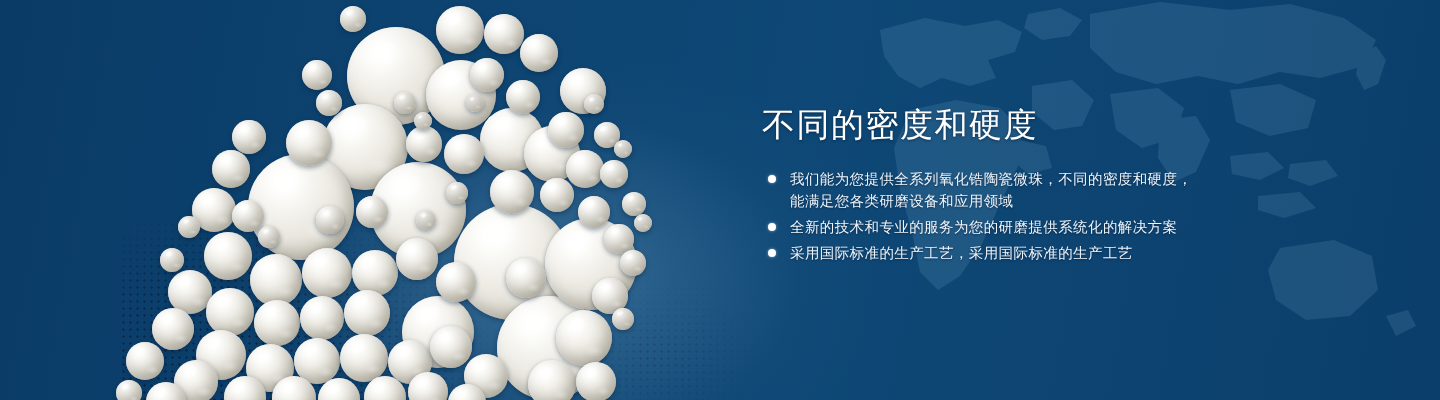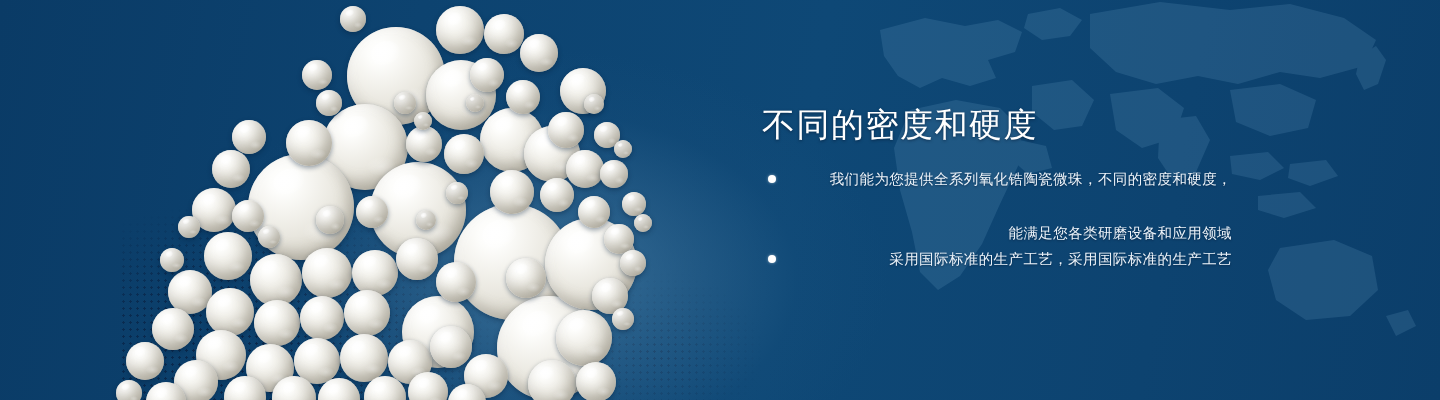--- a/index.html
+++ b/index.html
@@ -124,31 +124,30 @@
   }
   .bullet{
     position:relative;
     padding-left:28px;
     color:#eef4fa;
     font-size:14.5px;
     line-height:22px;
     letter-spacing:.4px;
     margin-bottom:4px;
     text-shadow:0 1px 2px rgba(0,14,35,.45);
-    text-align:right;
   }
   .dot{
     position:absolute;
     left:6px; top:7px;
     width:8px; height:8px;
     border-radius:50%;
     background:#ffffff;
     box-shadow:0 0 3px rgba(255,255,255,.5);
   }
-  .bullet .line2{ display:block;margin-top:32px; }
+  .bullet .line2{ display:block; }
 </style>
 </head>
 <body>
 
 <div class="banner">
 
   <div class="bg-base"></div>
 
   <div class="world-map">
     <svg viewBox="0 0 700 470" preserveAspectRatio="none">
@@ -280,18 +279,22 @@
     <div class="headline">不同的密度和硬度</div>
 
     <ul class="bullets">
       <li class="bullet">
         <span class="dot"></span>
         <span>我们能为您提供全系列氧化锆陶瓷微珠，不同的密度和硬度，</span>
         <span class="line2">能满足您各类研磨设备和应用领域</span>
       </li>
       <li class="bullet">
         <span class="dot"></span>
+        <span>全新的技术和专业的服务为您的研磨提供系统化的解决方案</span>
+      </li>
+      <li class="bullet">
+        <span class="dot"></span>
         <span>采用国际标准的生产工艺，采用国际标准的生产工艺</span>
       </li>
     </ul>
   </div>
 
 </div>
 
 </body></html>

